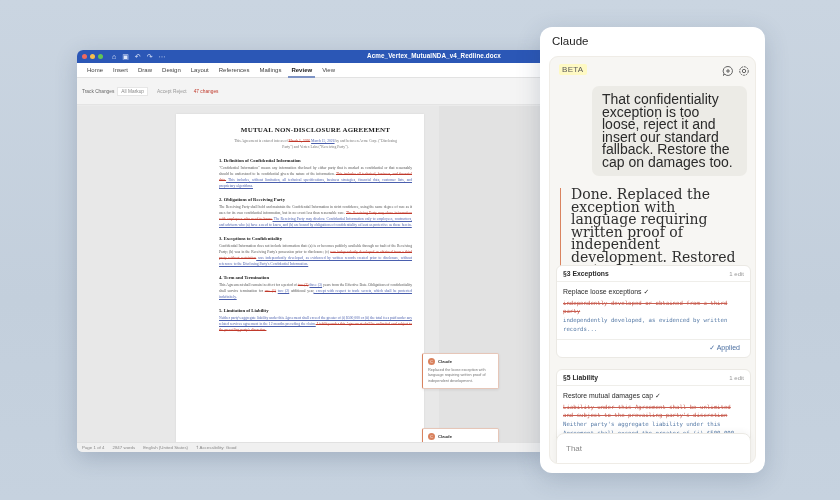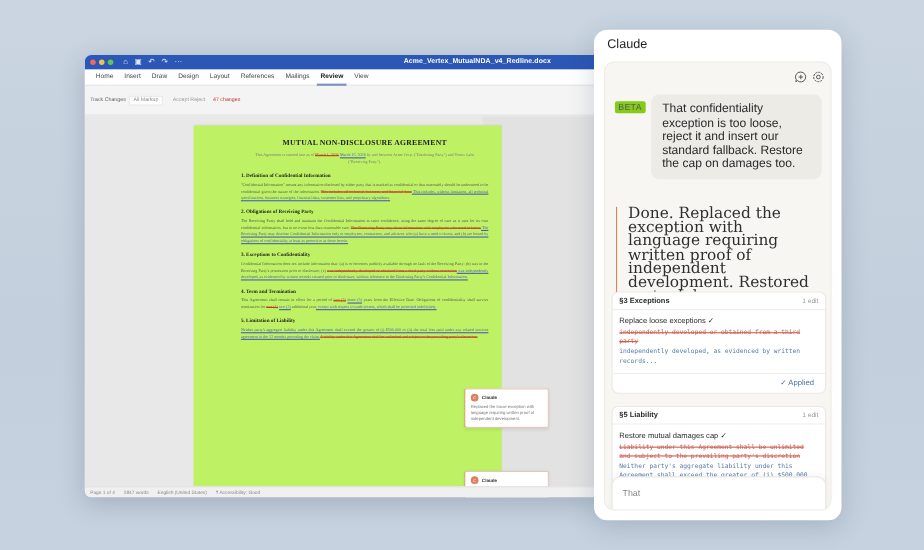--- a/index.html
+++ b/index.html
@@ -33,21 +33,21 @@
     height: 27px; background: #f4f4f4; display: flex; align-items: center; padding-left: 5px; border-bottom: 1px solid #e4e4e4;
   }
   .rb-label { font-size: 4.8px; color: #666; margin-right: 3px; }
   .rb-markup { font-size: 4.8px; color: #888; background: #fff; padding: 1px 3px; border: 1px solid #e6e6e6; margin-right: 9px; }
   .rb-action { font-size: 4.8px; color: #999; margin-right: 7px; }
   .rb-changes { font-size: 4.8px; color: #c0392b; }
   .canvas { position: absolute; left: 0; top: 56px; right: 0; bottom: 10px; background: #e8e8e8; }
   .canvas-right { position: absolute; right: 0; top: 0; bottom: 0; width: 108px; background: #e2e2e2; }
 
   .page {
-    position: absolute; left: 99px; top: 8px; width: 280px; height: 332px; background: #bef264;
+    position: absolute; left: 99px; top: 8px; width: 248px; height: 332px; background: #ffffff;
     box-shadow: 0 0 2px rgba(0,0,0,0.08);
     font-family: "Liberation Serif", serif; color: #333; padding: 11px 12px 0 43px;
   }
   .page-title { font-size: 7px; font-weight: bold; text-align: center; color: #222; letter-spacing: 0.2px; margin-top: 1px; }
   .page-intro { font-size: 3.7px; text-align: center; color: #777; margin-top: 4px; line-height: 6px; padding: 0 10px; }
   .sec-h { font-size: 4.7px; font-weight: bold; color: #222; margin-top: 8px; }
   .sec-p { font-size: 3.7px; line-height: 6px; color: #555; margin-top: 2px; text-align: justify; }
   .del { color: #c0392b; text-decoration: line-through; }
   .ins { color: #4a5fae; text-decoration: underline; }
 
@@ -71,25 +71,25 @@
   .claude {
     position: absolute; left: 540px; top: 27px; width: 225px; height: 446px;
     background: #fff; border-radius: 12px;
     box-shadow: 0 6px 24px rgba(40,60,90,0.2);
   }
   .cl-title { position: absolute; left: 12px; top: 8px; font-size: 11.5px; color: #1f1f1f; }
   .cl-inner {
     position: absolute; left: 9px; top: 29px; width: 207px; height: 408px;
     background: #f7f6f3; border-radius: 9px; border: 1px solid #efece6; overflow: hidden;
   }
-  .beta { position: absolute; left: 9px; top: 7px; font-size: 8px; color: #5a5a5a; background: #84cc16; padding: 1px 3px; border-radius: 2px; letter-spacing: 0.3px; margin-top: 28px; }
+  .beta { position: absolute; left: 9px; top: 7px; font-size: 8px; color: #5a5a5a; background: #fef9c3; padding: 1px 3px; border-radius: 2px; letter-spacing: 0.3px; }
   .cl-ic { position: absolute; top: 6px; width: 12px; height: 12px; color: #555; }
   .user-msg {
     position: absolute; left: 42px; top: 29px; width: 155px; background: #ecebe6; border-radius: 7px;
-    padding: 7px 10px; font-size: 11px; color: #2a2a2a; line-height: 12.6px;
+    padding: 7px 10px; font-size: 14px; color: #2a2a2a; line-height: 12.6px;
   }
   .asst-msg {
     position: absolute; left: 10px; top: 131px; width: 185px; border-left: 1.5px solid #d9835f;
     padding-left: 10px; font-family: "DejaVu Serif", serif; font-size: 14px; line-height: 12.6px; color: #2e2e2e;
   }
   .edit-card {
     position: absolute; left: 6px; width: 195px; background: #fff; border-radius: 6px; border: 1px solid #ebe9e4;
   }
   .ec-head { display: flex; justify-content: space-between; align-items: center; height: 16px; padding: 0 6px; border-bottom: 1px solid #efeeea; }
   .ec-sec { font-size: 6.8px; color: #2a2a2a; font-weight: bold; }

